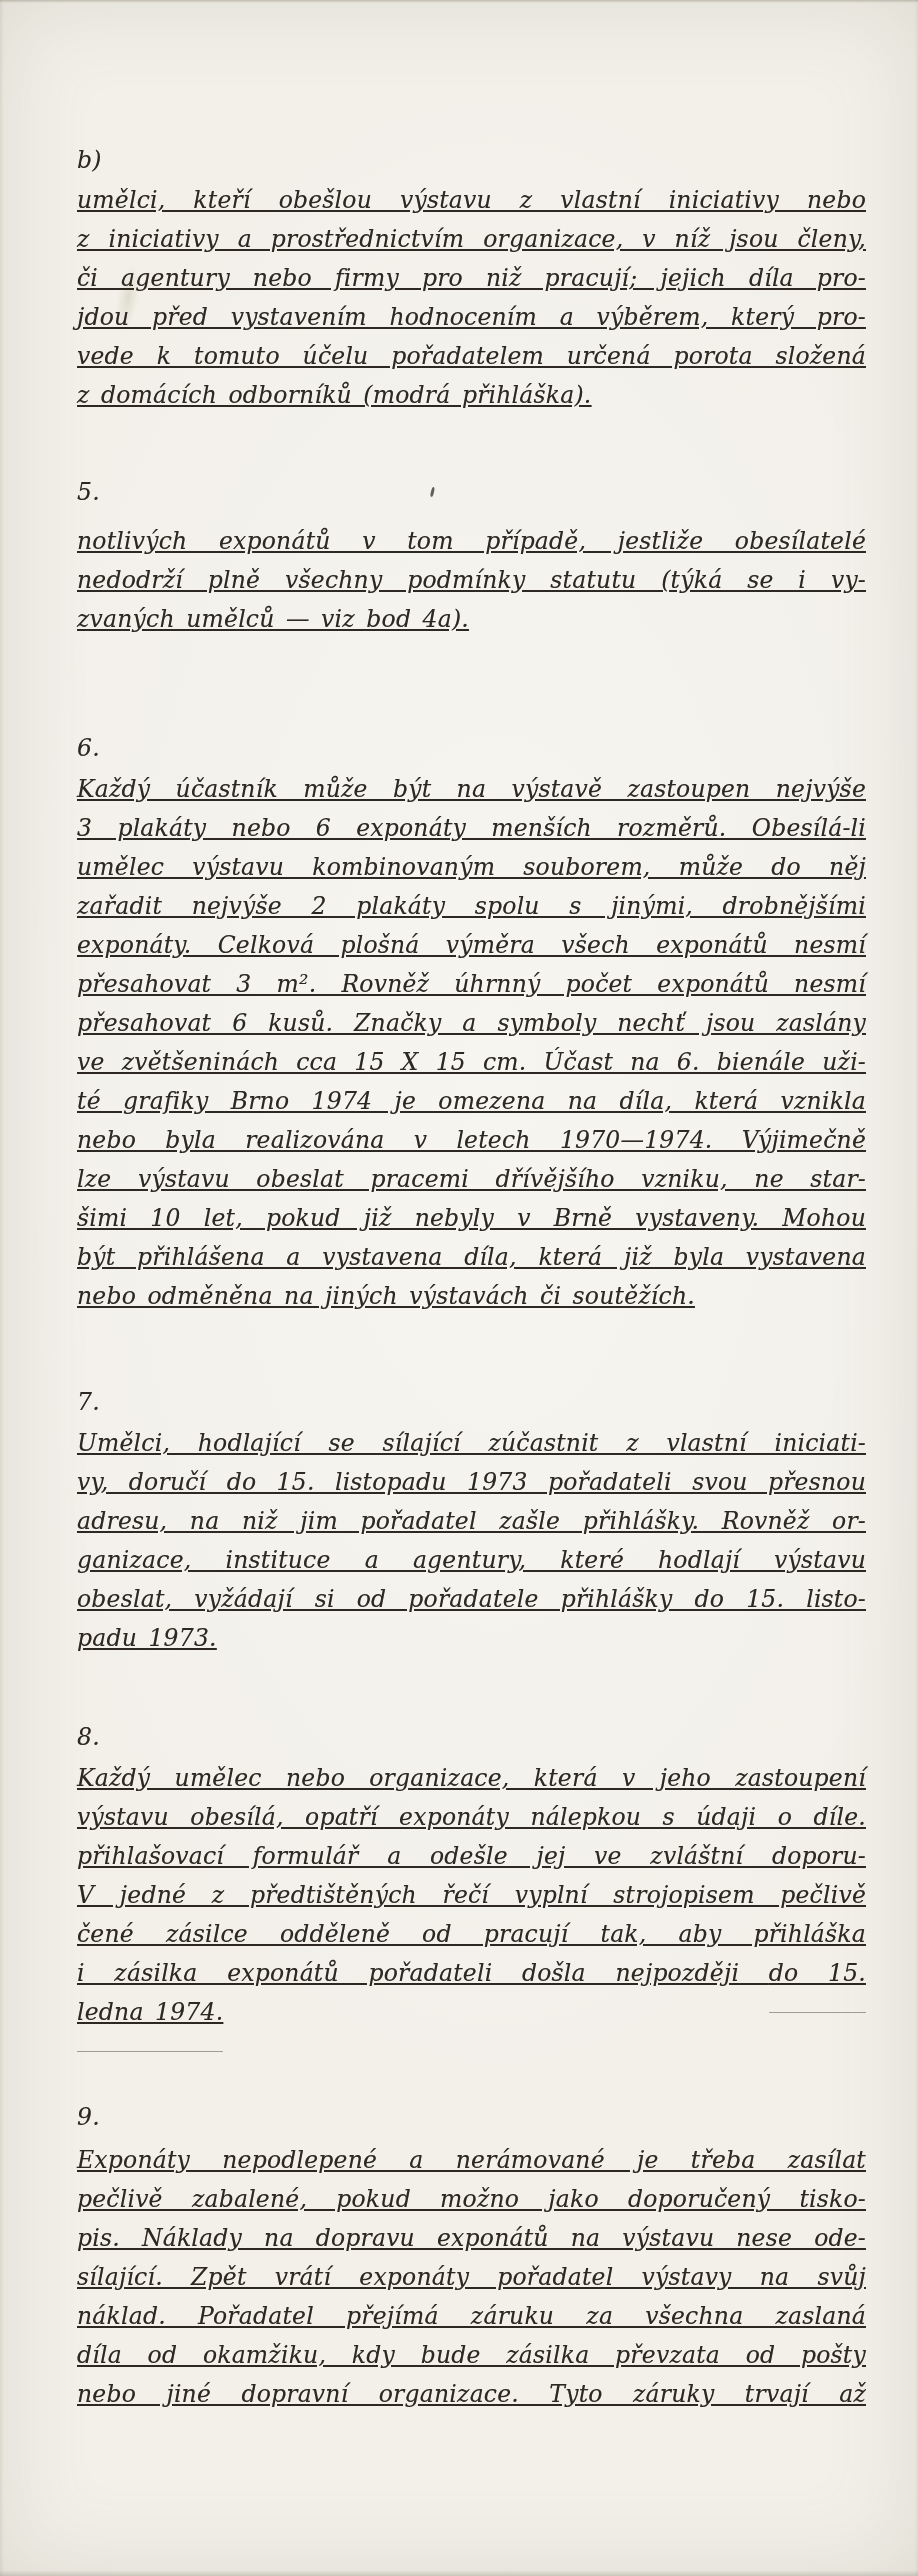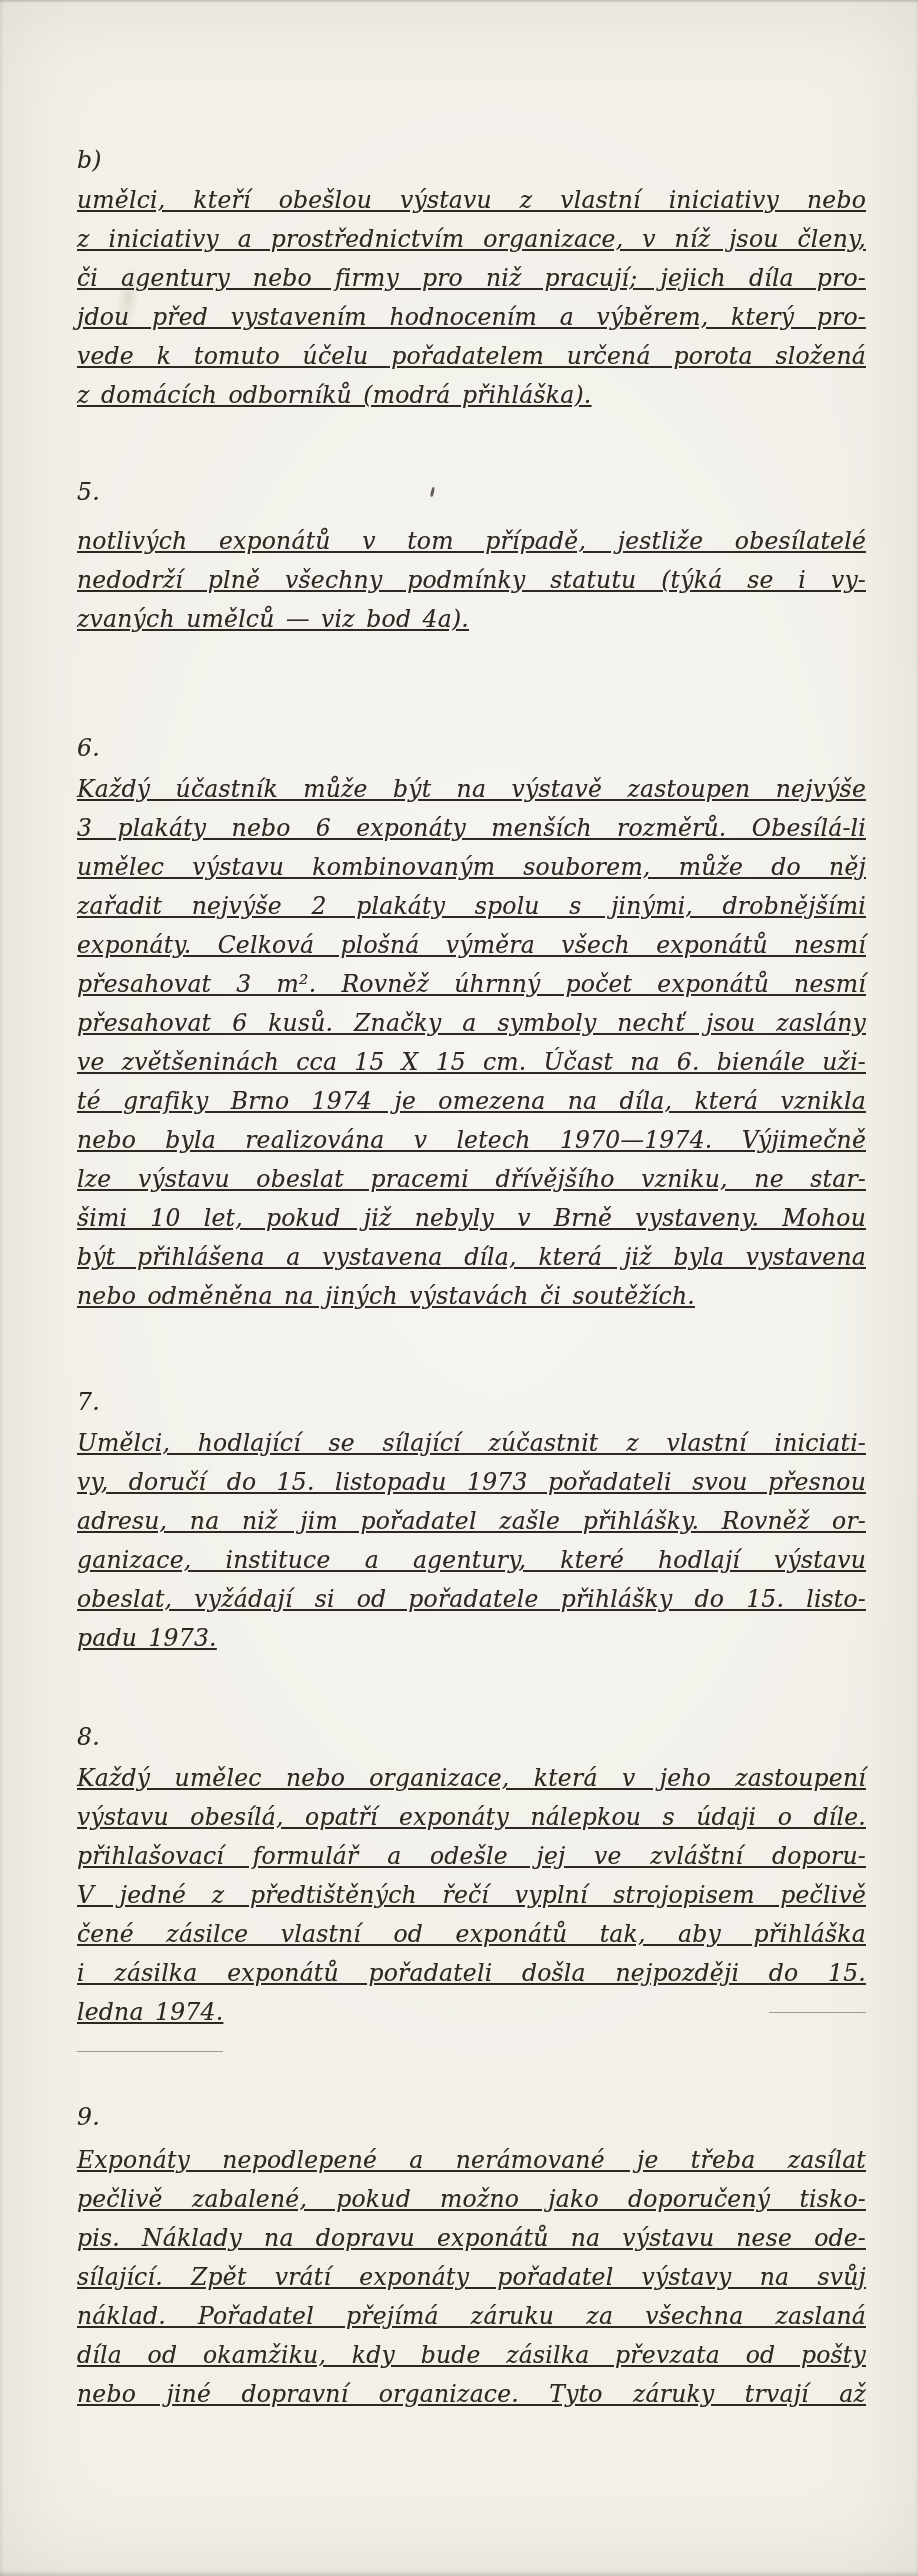--- a/index.html
+++ b/index.html
@@ -153,21 +153,21 @@
         <div class="line"><span>ganizace, instituce a agentury, které hodlají výstavu</span></div>
         <div class="line"><span>obeslat, vyžádají si od pořadatele přihlášky do 15. listo-</span></div>
         <div class="line flush"><span>padu 1973.</span></div>
       </div>
       <div class="section-heading" style="top: 1718px;">8.</div>
       <div class="para" style="top: 1759px;">
         <div class="line"><span>Každý umělec nebo organizace, která v jeho zastoupení</span></div>
         <div class="line"><span>výstavu obesílá, opatří exponáty nálepkou s údaji o díle.</span></div>
         <div class="line"><span>přihlašovací formulář a odešle jej ve zvláštní doporu-</span></div>
         <div class="line"><span>V jedné z předtištěných řečí vyplní strojopisem pečlivě</span></div>
-        <div class="line"><span>čené zásilce vlastní od exponátů tak, aby přihláška</span></div>
+        <div class="line"><span>čené zásilce odděleně od pracují tak, aby přihláška</span></div>
         <div class="line"><span>i zásilka exponátů pořadateli došla nejpozději</span> <span class="u">do 15.</span></div>
         <div class="line flush"><span class="u">ledna 1974.</span></div>
       </div>
       <div class="section-heading" style="top: 2098px;">9.</div>
       <div class="para" style="top: 2141px;">
         <div class="line"><span>Exponáty nepodlepené a nerámované je třeba zasílat</span></div>
         <div class="line"><span>pečlivě zabalené, pokud možno jako doporučený tisko-</span></div>
         <div class="line"><span>pis. Náklady na dopravu exponátů na výstavu nese ode-</span></div>
         <div class="line"><span>sílající. Zpět vrátí exponáty pořadatel výstavy na svůj</span></div>
         <div class="line"><span>náklad. Pořadatel přejímá záruku za všechna zaslaná</span></div>

